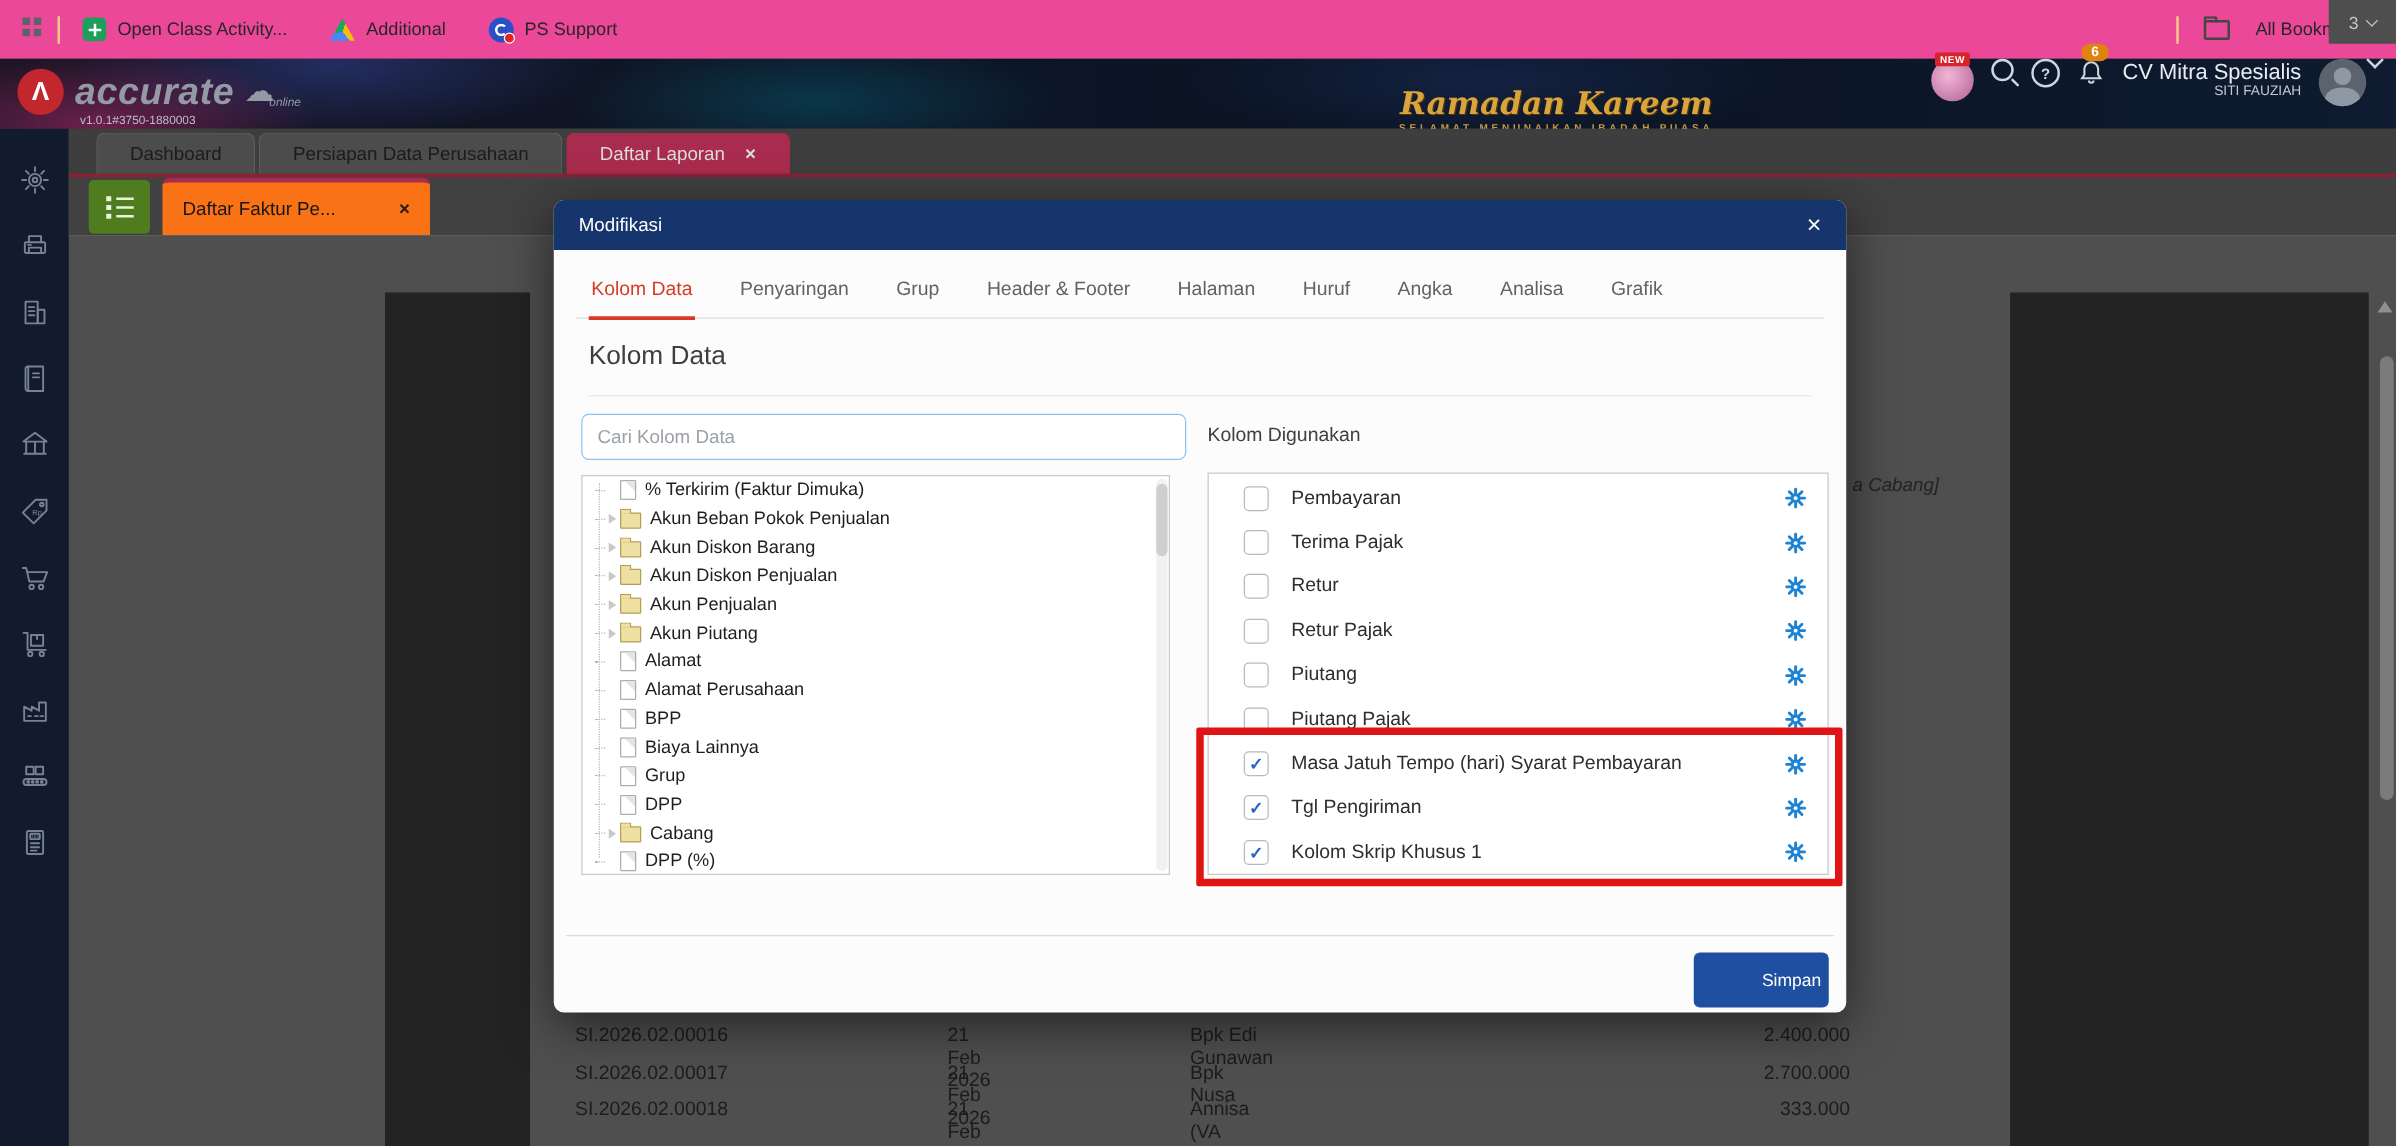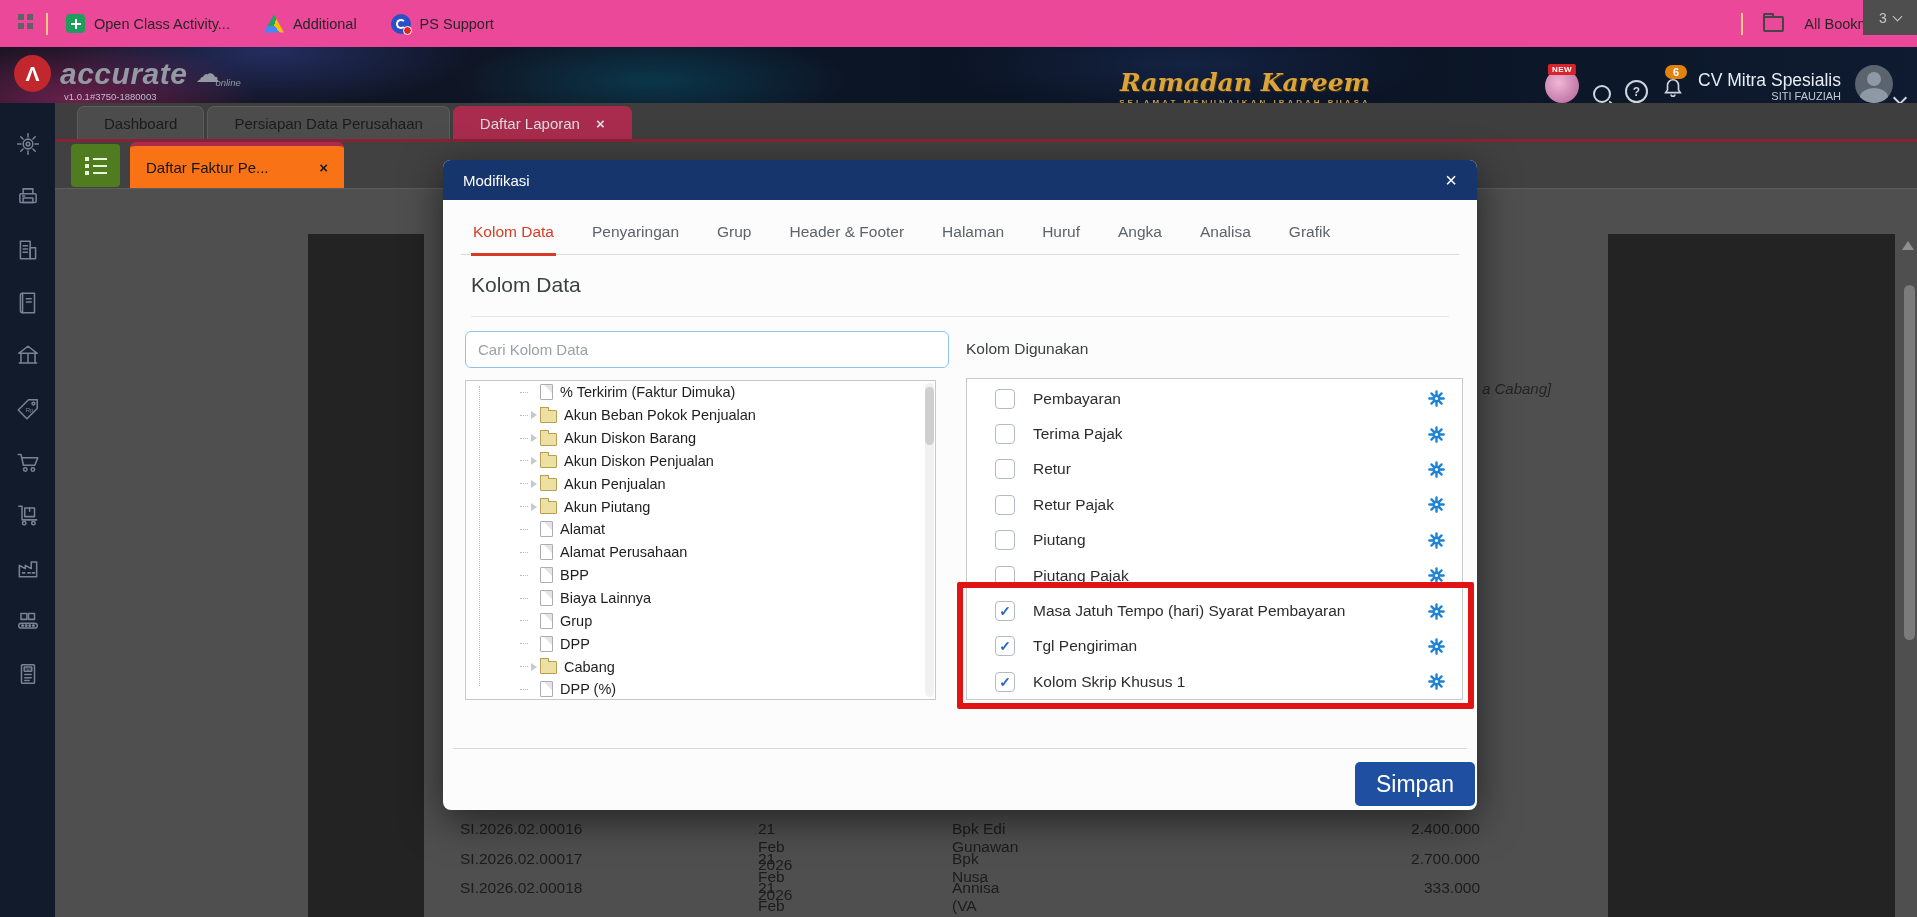--- a/index.html
+++ b/index.html
@@ -39,21 +39,21 @@
   .logo-circle{width:37px;height:37px;border-radius:50%;background:#c1272d;display:flex;
      align-items:center;justify-content:center;color:#fff;font-weight:bold;font-size:21px;}
   .brand{margin-left:9px;font-size:30px;font-weight:bold;font-style:italic;color:#939aa4;letter-spacing:.5px;}
   .cloud{margin-left:8px;color:#939aa4;font-size:24px;line-height:10px;}
   .online{color:#939aa4;font-size:9.5px;font-style:italic;margin-left:-4px;margin-top:18px;}
   .version{position:absolute;left:64px;top:44px;font-size:9.5px;color:#b9bfc9;}
   .banner{position:absolute;left:1020px;top:5px;width:450px;text-align:center;}
   .banner-title{font-family:"DejaVu Serif",serif;font-size:25px;font-weight:bold;font-style:italic;
      color:#d9a43c;text-shadow:1px 1px 0 #51350c;margin-top:16px;}
   .banner-sub{font-size:8px;letter-spacing:3px;color:#c89a3f;font-weight:bold;margin-top:1px;}
-  .hright{position:absolute;right:8px;top:0;height:56px;display:flex;align-items:flex-end;gap:14px;}
+  .hright{position:absolute;right:8px;top:0;height:56px;display:flex;align-items:flex-start;gap:14px;}
   .navatar{width:34px;height:34px;border-radius:50%;
      background:radial-gradient(circle at 40% 40%,#f0b7d6,#b05f93);position:relative;}
   .newtag{position:absolute;top:-5px;left:50%;transform:translateX(-50%);background:#d8232a;color:#fff;
      font-size:8px;font-weight:bold;padding:1px 4px;border-radius:2px;letter-spacing:.5px;}
   .sico{width:14px;height:14px;border:2.2px solid #cfd6e0;border-radius:50%;position:relative;}
   .sico::after{content:"";position:absolute;width:8px;height:2.2px;background:#cfd6e0;
      transform:rotate(45deg);right:-7px;bottom:-4px;border-radius:1px;}
   .hico{width:19px;height:19px;border:2px solid #cfd6e0;border-radius:50%;color:#cfd6e0;font-size:12px;
      font-weight:bold;display:flex;align-items:center;justify-content:center;}
   .bellwrap{position:relative;}
@@ -113,21 +113,21 @@
   .mtab{padding:9px 2px 12px;font-size:15.5px;color:#5f6368;}
   .mtab.active{color:#d63b25;border-bottom:3px solid #d63b25;margin-bottom:-2px;}
   .sec-title{position:absolute;left:28px;top:113px;font-size:21px;color:#3c4043;}
   .sec-divider{position:absolute;left:28px;right:28px;top:156px;border-bottom:1px solid #e6e6e6;}
   .searchbox{position:absolute;left:22px;top:171px;width:484px;height:37px;box-sizing:border-box;}
   .searchbox input{width:100%;height:100%;box-sizing:border-box;border:1.5px solid #8fc3ee;border-radius:6px;
      padding:0 12px;font-size:15px;font-family:inherit;color:#444;background:#fff;outline:none;}
   .searchbox input::placeholder{color:#9aa0a6;}
   .used-label{position:absolute;left:523px;top:180px;font-size:15.5px;color:#3c4043;}
   .treebox{position:absolute;left:22px;top:220px;width:471px;height:320px;border:1px solid #c9c9c9;
-     background:#fff;box-sizing:border-box;overflow:hidden;padding-left:44px;}
+     background:#fff;box-sizing:border-box;overflow:hidden;}
   .tree-guide{position:absolute;left:13px;top:5px;height:300px;border-left:1px dotted #b9b9b9;}
   .trow{display:flex;align-items:center;height:22.85px;padding-left:10px;font-size:14.5px;color:#1e1e1e;}
   .t-dash{width:8px;border-top:1px dotted #b9b9b9;margin-right:3px;}
   .t-exp{width:0;height:0;border-top:4px solid transparent;border-bottom:4px solid transparent;
      border-left:6px solid #c8c8c8;margin-right:3px;}
   .t-exp.hide{visibility:hidden;}
   .t-folder{width:15px;height:11px;background:#eedfa2;border:1px solid #b89d55;border-radius:1px;
      position:relative;margin-top:2px;flex:none;}
   .t-folder::before{content:"";position:absolute;left:-1px;top:-4px;width:7px;height:3px;background:#eedfa2;
      border:1px solid #b89d55;border-bottom:none;border-radius:1px 1px 0 0;}
@@ -139,22 +139,22 @@
   .tree-sbthumb{position:absolute;right:1px;top:6px;width:9px;height:58px;background:#cfcfcf;border-radius:5px;}
   .usedbox{position:absolute;left:523px;top:218px;width:497px;height:322px;border:1px solid #c9c9c9;
      background:#fff;box-sizing:border-box;overflow:hidden;padding-top:2px;}
   .u-row{display:flex;align-items:center;height:35.4px;padding:0 16px 0 28px;}
   .chk{width:20px;height:20px;border:1.5px solid #b3bac2;border-radius:4px;background:#fff;flex:none;
      display:flex;align-items:center;justify-content:center;font-size:14px;font-weight:bold;color:#2a66bd;
      margin-right:18px;box-sizing:border-box;}
   .u-label{font-size:15.5px;color:#2d2d2d;white-space:nowrap;}
   .u-gear{margin-left:auto;display:flex;}
   .foot-divider{position:absolute;left:10px;right:10px;top:588px;border-bottom:1px solid #d9d9d9;}
-  .savebtn{position:absolute;left:912px;top:602px;width:120px;height:44px;background:#1f4fa0;color:#fff;
-     border:none;border-radius:5px;font-size:23px;font-family:inherit;}
+  .savebtn{position:absolute;left:912px;top:602px;width:108px;height:44px;background:#1f4fa0;color:#fff;
+     border:none;border-radius:5px;font-size:14px;font-family:inherit;text-align:right;}
   .redrect{position:absolute;left:957px;top:582px;width:517px;height:127px;border:6px solid #e01414;
      box-sizing:border-box;border-radius:2px;z-index:60;pointer-events:none;}
   .listbtn-ico{width:24px;height:22px;position:relative;}
   .listbtn-ico::before{content:"";position:absolute;left:1px;top:2px;width:4px;height:4px;background:#eaf4da;
      box-shadow:0 7px 0 #eaf4da,0 14px 0 #eaf4da;}
   .listbtn-ico::after{content:"";position:absolute;left:9px;top:3px;width:14px;height:2.4px;background:#eaf4da;
      box-shadow:0 7px 0 #eaf4da,0 14px 0 #eaf4da;}
 </style>
 </head>
 <body>

